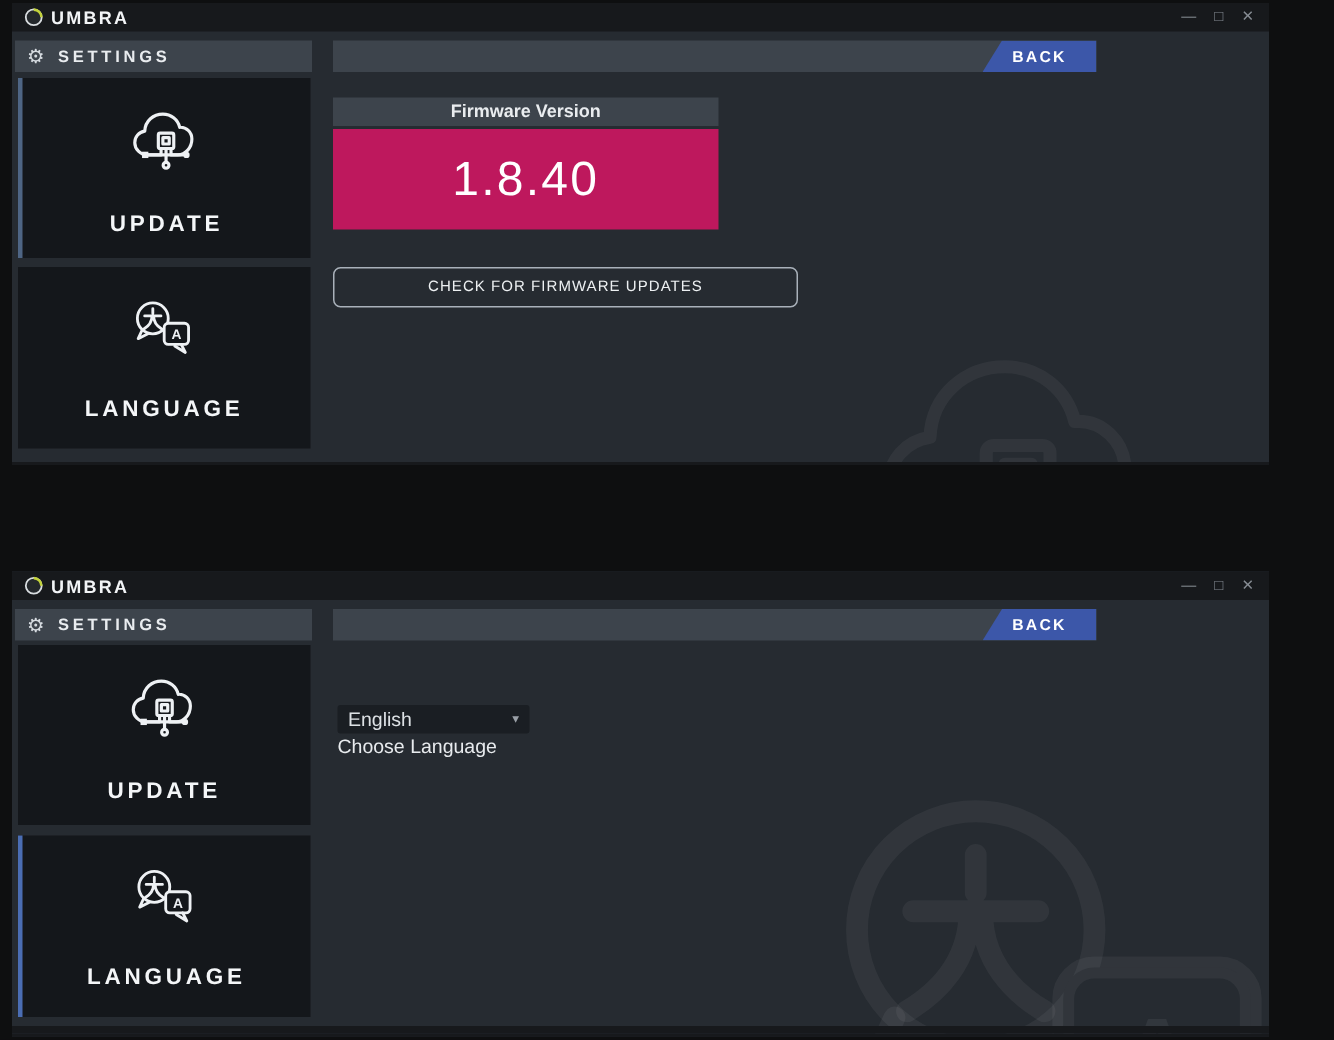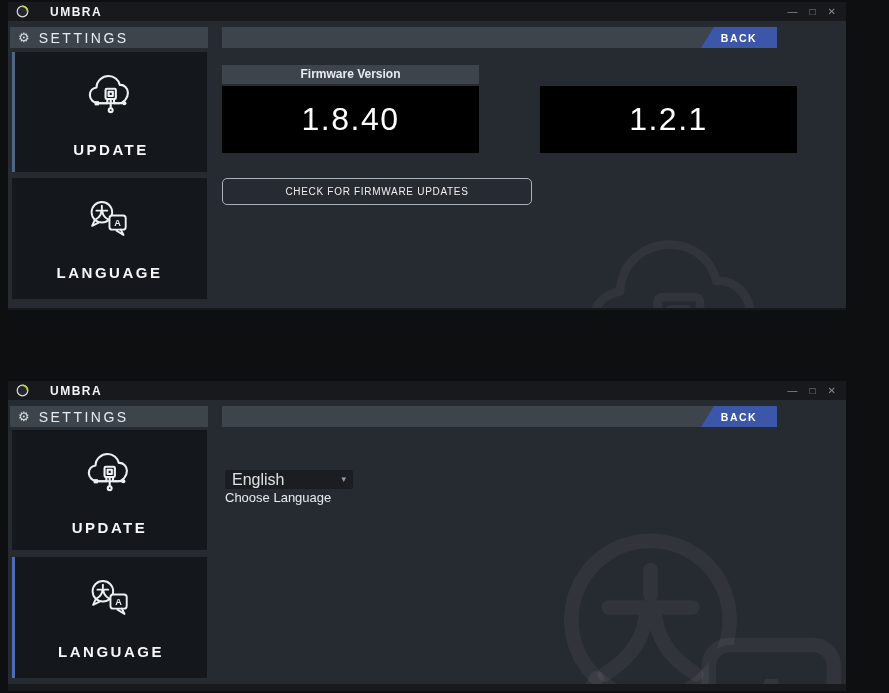--- a/index.html
+++ b/index.html
@@ -18,35 +18,35 @@
   }
   #win1 { top:2px; height:308px; }
   #win2 { top:381px; height:310px; }
 
   .titlebar {
     position:absolute; top:0; left:0; right:0; height:19px;
     background:#17191c;
     display:flex; align-items:center; justify-content:space-between;
     padding:0 10px 0 8px;
   }
-  .logo-wrap { display:flex; align-items:center; gap:21px; }
+  .logo-wrap { display:flex; align-items:center; gap:5px; }
   .logo-text { font-size:12px; font-weight:bold; letter-spacing:1.5px; color:#f2f4f6; }
   .win-controls { display:flex; align-items:center; gap:12px; }
   .win-controls span { font-size:10px; color:#868c93; line-height:1; cursor:default; }
 
   .body { position:absolute; top:19px; left:0; right:0; bottom:0; }
 
   .bar {
     position:absolute; height:21px; background:#3d444c;
   }
   .settings-bar { left:2px; top:6px; width:198px; display:flex; align-items:center; gap:9px; padding-left:8px; }
   .gear { font-size:13px; color:#d6dbe0; line-height:1; }
-  .settings-label { font-size:14px; font-weight:normal; letter-spacing:2.5px; color:#e9ecef; }
-
-  .toolbar { left:214px; top:6px; width:555px; }
+  .settings-label { font-size:11px; font-weight:bold; letter-spacing:2.5px; color:#e9ecef; }
+
+  .toolbar { left:214px; top:6px; width:509px; }
   .back-btn {
     position:absolute; right:0; top:0; height:21px; width:76px;
     background:#3c57a9; border:none; color:#fff;
     font-family:"Liberation Sans", sans-serif;
     font-size:10.5px; font-weight:bold; letter-spacing:1.5px;
     clip-path:polygon(13px 0, 100% 0, 100% 100%, 0 100%);
     cursor:pointer;
   }
 
   .side-item {
@@ -72,39 +72,39 @@
   .col { position:absolute; top:0; width:257px; height:100%; }
   .col-left { left:214px; }
   .col-right { left:532px; }
   .ver-header {
     position:absolute; top:44px; left:0; width:257px; height:19px;
     background:#3d444c; text-align:center; line-height:19px;
     font-size:12px; font-weight:bold; color:#e9ecef;
   }
   .ver-panel {
     position:absolute; top:65px; left:0; width:257px; height:67px;
-    background:#000000;
+    background:#be185d;
     display:flex; align-items:center; justify-content:center;
   }
   .ver-value { font-size:32px; letter-spacing:1.5px; color:#ffffff; }
   .check-btn {
     position:absolute; top:157px; left:0; width:310px; height:27px;
     background:transparent; border:1px solid #a9b1ba; border-radius:5px;
     color:#edf0f2; font-family:"Liberation Sans",sans-serif;
     font-size:10px; letter-spacing:0.7px; cursor:pointer;
   }
 
   .choose-label { position:absolute; left:217px; top:44px; font-size:13px; color:#e8ebee;margin-top:46px; }
   .dropdown {
     position:absolute; left:217px; top:70px; width:128px; height:19px;
     background:#1a1e23; border-radius:2px;
     display:flex; align-items:center; justify-content:space-between;
     padding:0 7px; cursor:pointer;
   }
-  .dropdown-value { font-size:16px; color:#dde1e5; }
+  .dropdown-value { font-size:13px; color:#dde1e5; }
   .chevron { font-size:9px; color:#9aa0a7; line-height:1; }
 
   .bottom-edge { position:absolute; left:0; right:0; bottom:0; height:5px; background:#17191c; }
 </style>
 </head>
 <body>
 
 <div class="window" id="win1">
   <div class="titlebar">
     <div class="logo-wrap">
@@ -173,23 +173,20 @@
 
     <div class="col col-left">
       <div class="ver-header">Firmware Version</div>
       <div class="ver-panel">
         <span class="ver-value">1.8.40</span>
       </div>
       <button class="check-btn">CHECK FOR FIRMWARE UPDATES</button>
     </div>
 
     <div class="col col-right">
-      <div class="ver-panel">
-        <span class="ver-value">1.2.1</span>
-      </div>
     </div>
   </div>
 </div>
 
 <div class="window" id="win2">
   <div class="titlebar">
     <div class="logo-wrap">
       <svg width="13" height="13" viewBox="0 0 13 13">
         <circle cx="6.5" cy="6.5" r="5.3" fill="#24282c" stroke="#d9dde0" stroke-width="1.2"></circle>
         <path d="M6.5 1.4 A5.1 5.1 0 0 1 11.6 6.5" fill="none" stroke="#c2d23a" stroke-width="1.7"></path>

